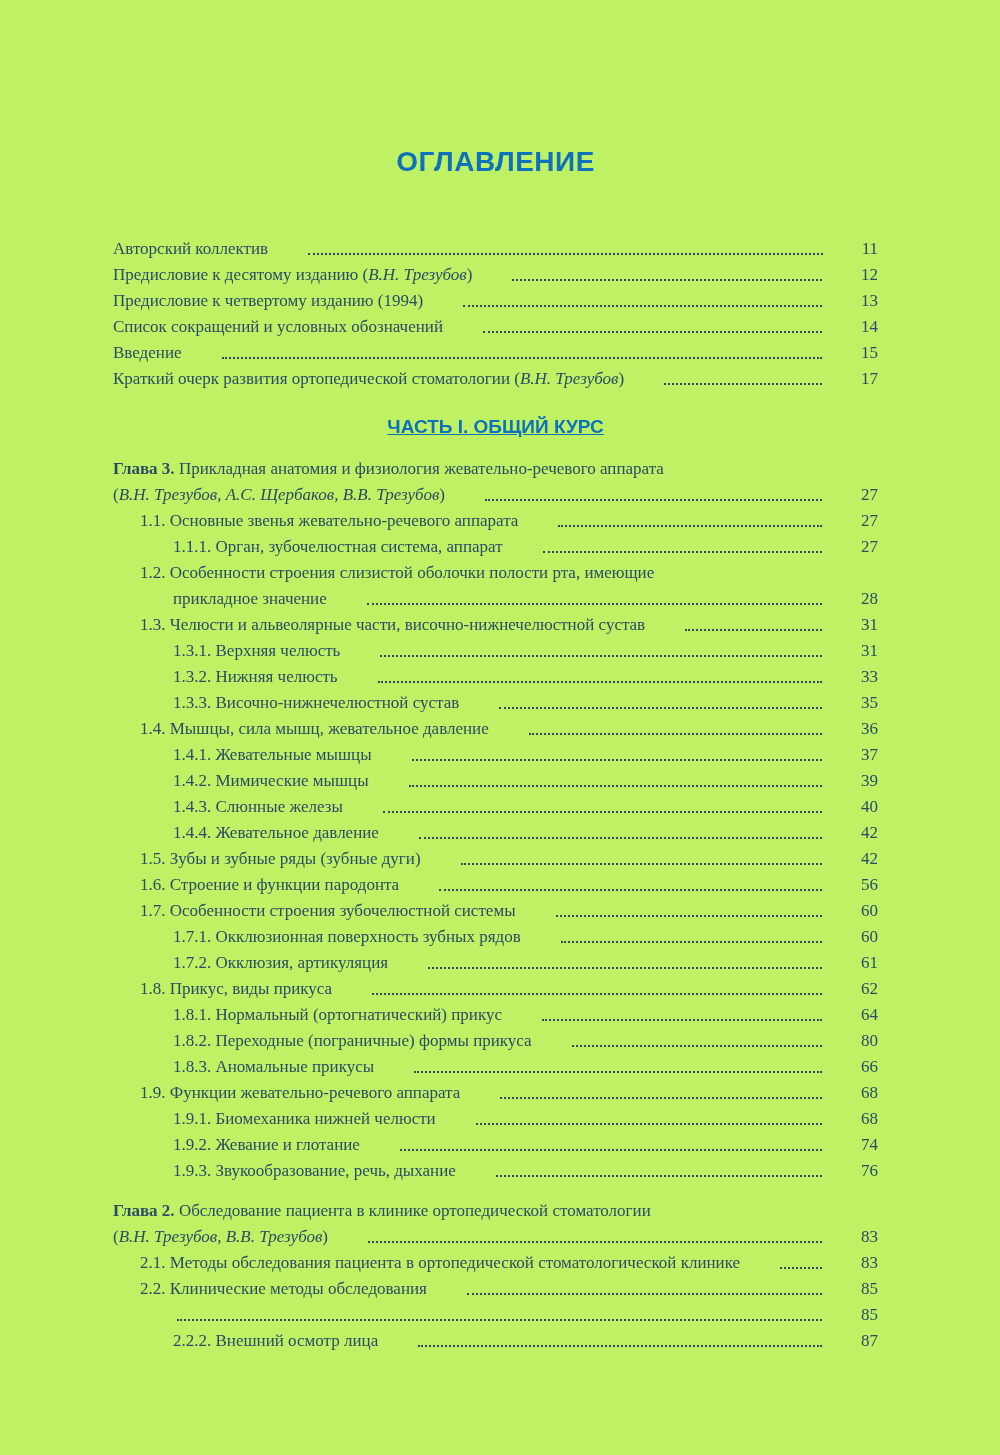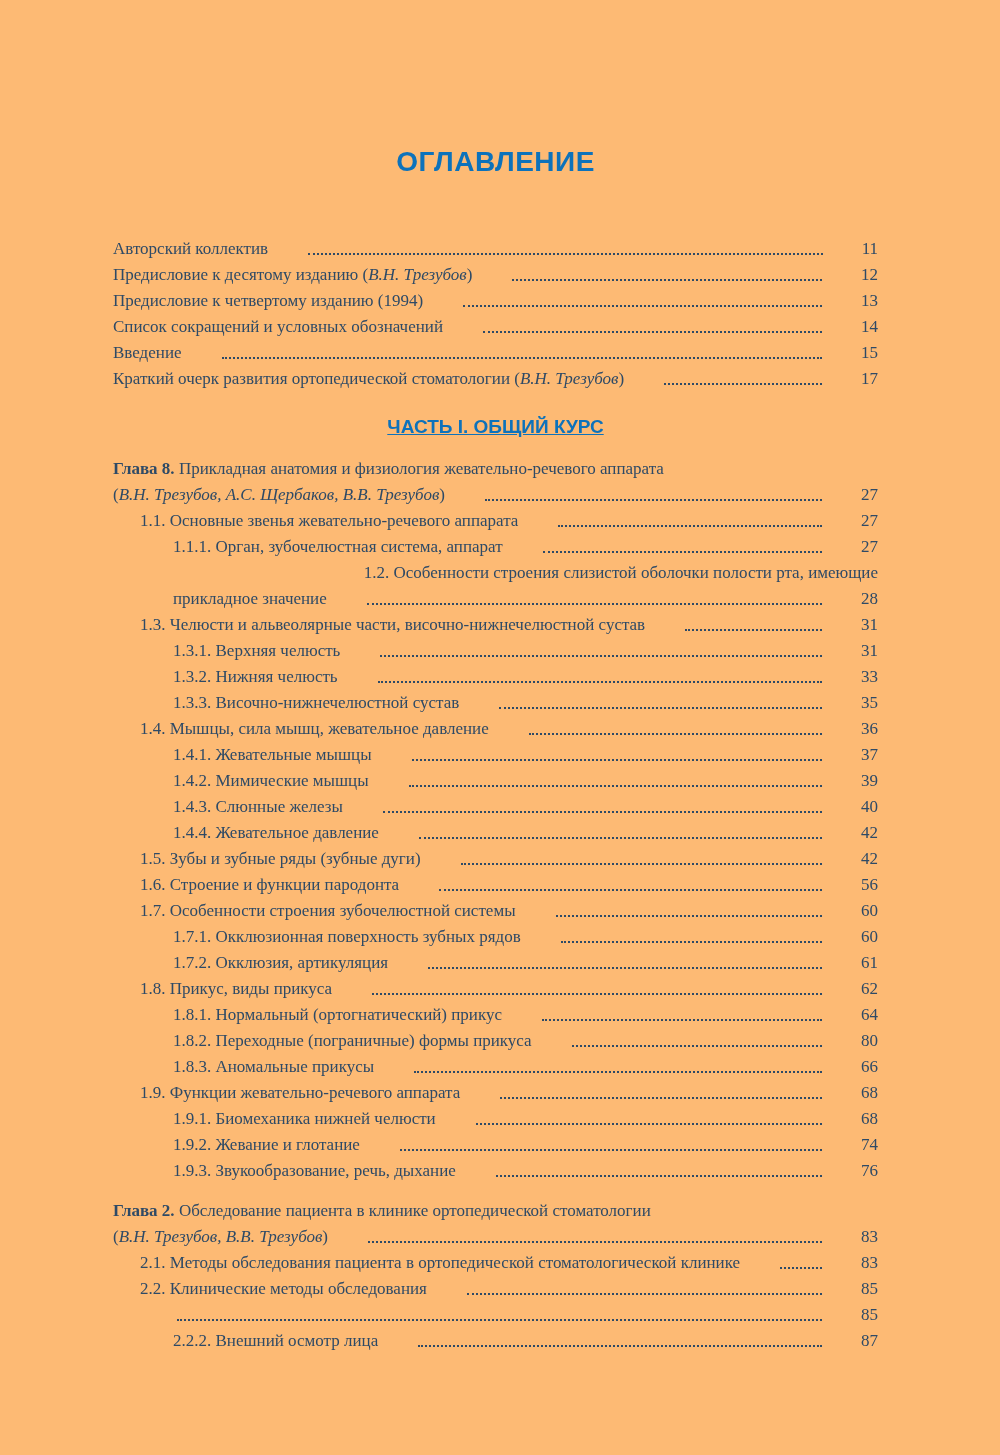--- a/index.html
+++ b/index.html
@@ -6,21 +6,21 @@
     --heading-blue:#0d72bb;
     --text-color:#2e4a66;
   }
   html,body{margin:0;padding:0;background:#ffffff;}
   .sheet{
     position:relative;
     width:1000px;
     height:1455px;
     box-sizing:border-box;
     padding:146px 122px 0 113px;
-    background:#fdba74;
+    background:#bef264;
     font-family:"Liberation Serif", serif;
     color:var(--text-color);
     overflow:hidden;
   }
   h1.toc-title{
     margin:0 0 58px 0;
     text-align:center;
     font-family:"Liberation Sans", sans-serif;
     font-size:28px;
     font-weight:700;
@@ -36,21 +36,21 @@
     color:var(--heading-blue);
     text-decoration:underline;
   }
   .toc-list{font-size:17px;line-height:26px;}
   .toc-line{
     display:flex;
     align-items:baseline;
     gap:36px;
   }
   .toc-line.ind0{padding-left:0;}
-  .toc-line.ind1{padding-left:27px;justify-content:flex-end;}
+  .toc-line.ind1{padding-left:27px;}
   .toc-line.ind2{padding-left:60px;}
   .toc-line.gap-ch{margin-top:14px;}
   .toc-line .txt .b{font-weight:700;}
   .toc-line .txt .i{font-style:italic;}
   .leader{
     flex:1 1 auto;
     min-width:10px;
     align-self:flex-end;
     margin:0 3px 7px 4px;
     border-bottom:2px dotted var(--text-color);
@@ -93,21 +93,21 @@
         <span class="txt"><span>Краткий очерк развития ортопедической стоматологии (</span><span class="i">В.Н. Трезубов</span><span>)</span></span>
         <span class="leader"></span>
         <span class="pg">17</span>
       </div>
     </div>
 
   <h2 class="part-heading">ЧАСТЬ I. ОБЩИЙ КУРС</h2>
 
   <div class="toc-list" id="entries-list">
       <div class="toc-line ind0 gap-ch">
-        <span class="txt"><span class="b">Глава 8.</span><span> Прикладная анатомия и физиология жевательно-речевого аппарата</span></span>
+        <span class="txt"><span class="b">Глава 3.</span><span> Прикладная анатомия и физиология жевательно-речевого аппарата</span></span>
       </div>
       <div class="toc-line ind0">
         <span class="txt"><span>(</span><span class="i">В.Н. Трезубов, А.С. Щербаков, В.В. Трезубов</span><span>)</span></span>
         <span class="leader"></span>
         <span class="pg">27</span>
       </div>
       <div class="toc-line ind1">
         <span class="txt"><span>1.1. Основные звенья жевательно-речевого аппарата</span></span>
         <span class="leader"></span>
         <span class="pg">27</span>

